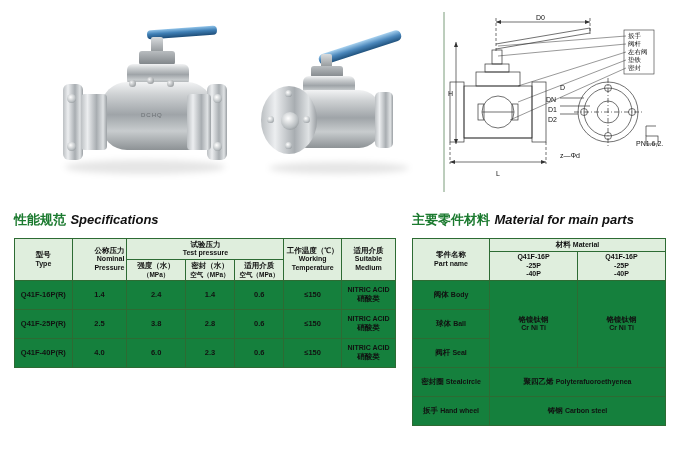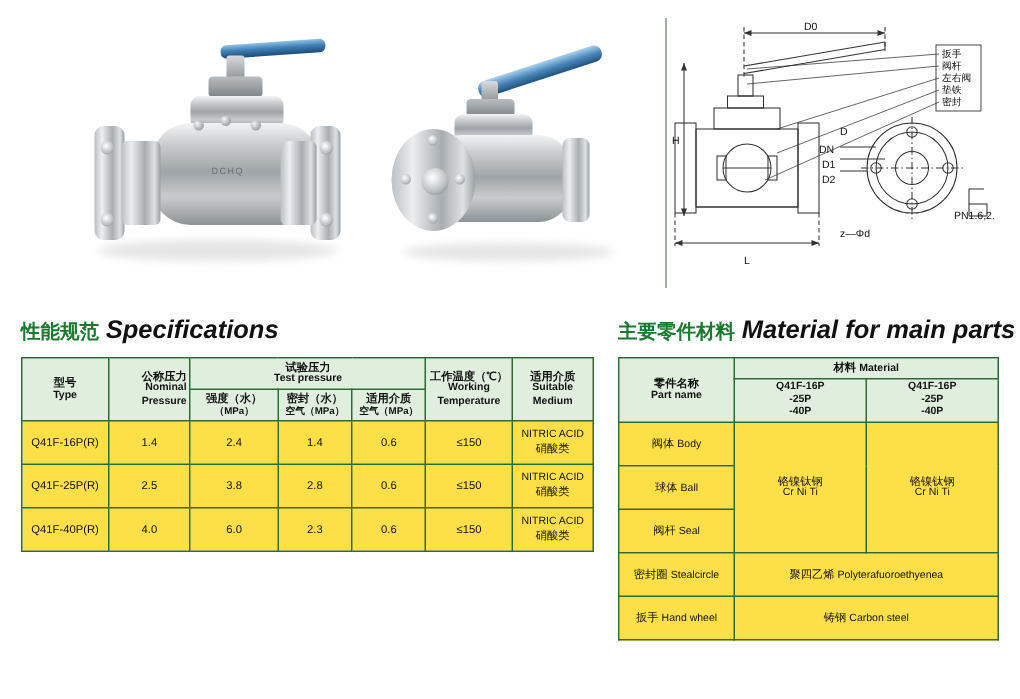--- a/index.html
+++ b/index.html
@@ -62,35 +62,35 @@
   }
 
   
   .drawing{position:absolute;left:440px;top:12px;width:235px;height:180px;}
 
   
   .sec-title{
     position:absolute;font-weight:bold;white-space:nowrap;
   }
   .sec-title .cn{color:#1b7a2f;font-size:13px;}
-  .sec-title .en{color:#111;font-size:17px;font-style:italic;}
+  .sec-title .en{color:#111;font-size:13px;font-style:italic;}
 
   
   table{border-collapse:collapse;position:absolute;}
   .tbl td,.tbl th{
     border:1px solid #2d6b33;
     text-align:center;
     vertical-align:middle;
     font-size:7.5px;
     line-height:1.25;
     color:#111;
     padding:1px 2px;
   }
   .tbl th{background:#dfeedd;font-weight:bold;}
-  .tbl td{background:#fde047;height:26px;}
+  .tbl td{background:#15803d;height:26px;font-weight:bold;}
   .cn-s{font-size:7.5px;}
   .en-s{font-size:7px;}
   .two-line{display:block;}
   #spec-table{left:14px;top:238px;width:382px;}
   #parts-table{left:412px;top:238px;width:254px;}
   .small{font-size:6.5px;}
 </style>
 </head>
 <body>
 

